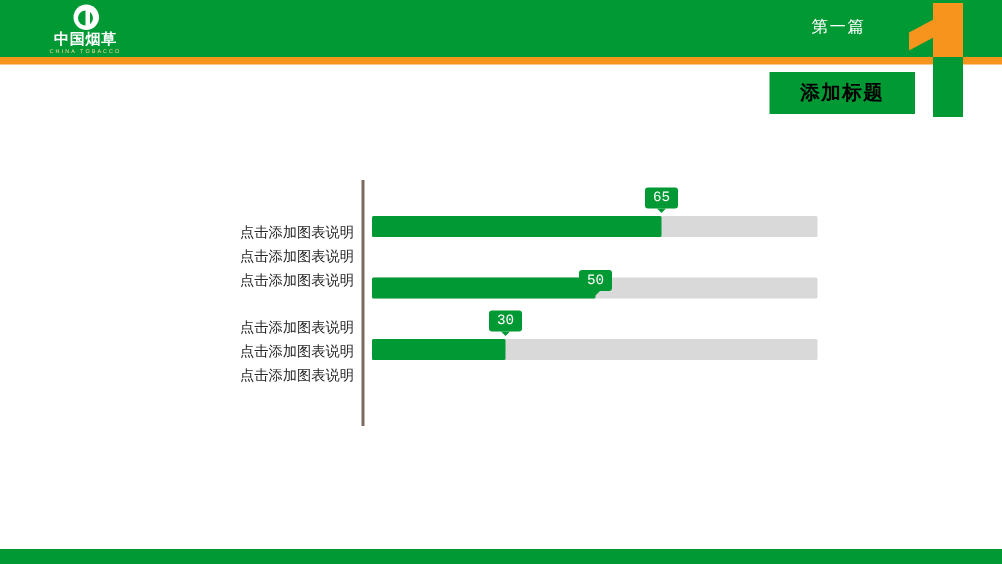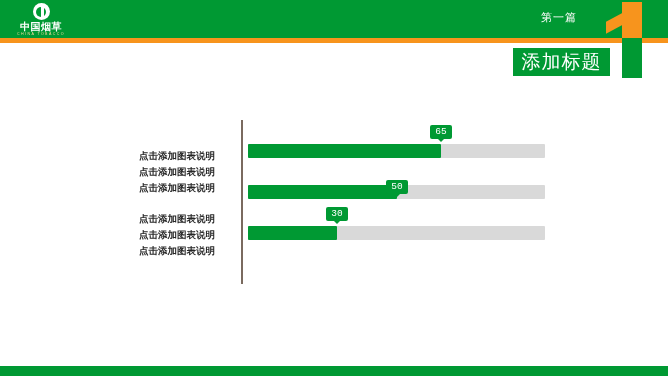--- a/index.html
+++ b/index.html
@@ -17,21 +17,21 @@
     position:absolute;left:0;top:0;width:668px;height:38px;
     background:#009933;z-index:2;
   }
   .header-orange{
     position:absolute;left:0;top:38px;width:668px;height:5px;
     background:#F7941D;z-index:2;
   }
 
   
   .logo{
-    position:absolute;left:4px;top:3px;width:74px;height:34px;
+    position:absolute;left:20px;top:3px;width:74px;height:34px;
     z-index:4;display:flex;flex-direction:column;align-items:center;
     justify-content:flex-start;
   }
   .logo-mark{
     width:17px;height:17px;border-radius:50%;
     background:#ffffff;position:relative;margin-bottom:1px;
   }
   .logo-mark::before{
     content:"";position:absolute;left:3.5px;top:3.5px;
     width:10px;height:10px;border-radius:50%;
@@ -79,41 +79,41 @@
   }
 
   
   .title-box{
     position:absolute;left:513px;top:48px;width:97px;height:28px;
     background:#009933;z-index:6;
     display:flex;align-items:center;justify-content:center;
     box-shadow:0 0 0 3px #ffffff;
   }
   .title-box span{
-    font-size:19px;color:#ffffff;font-weight:normal;letter-spacing:1px;
+    font-size:13px;color:#000000;font-weight:bold;letter-spacing:1px;
     white-space:nowrap;
   }
 
   
   .chart{
     position:absolute;left:0;top:0;width:668px;height:376px;z-index:1;
   }
   .axis-line{
     position:absolute;left:241px;top:120px;width:1.5px;height:164px;
     background:#7a6a5f;
   }
 
   .labels{
     position:absolute;left:118px;top:148px;width:118px;
   }
   .labels .grp{display:block;}
   .labels .gap{height:15px;}
   .lbl{
     font-size:9.5px;line-height:16px;color:#262626;
-    text-align:center;white-space:nowrap;font-weight:bold;
+    text-align:right;white-space:nowrap;font-weight:normal;
     font-family:"DejaVu Sans","Liberation Sans",sans-serif;
   }
 
   .bars{position:absolute;left:248px;top:120px;width:300px;}
   .barrow{position:relative;height:41px;}
   .track{
     position:absolute;left:0;width:297px;height:14px;
     background:#d9d9d9;border-radius:1px;
   }
   .fill{

